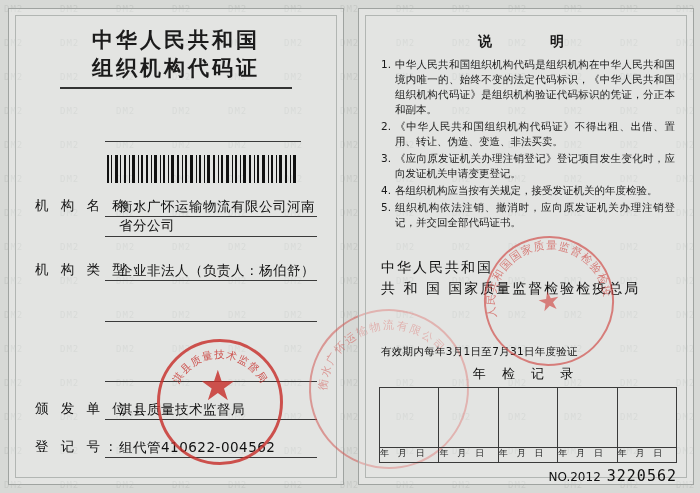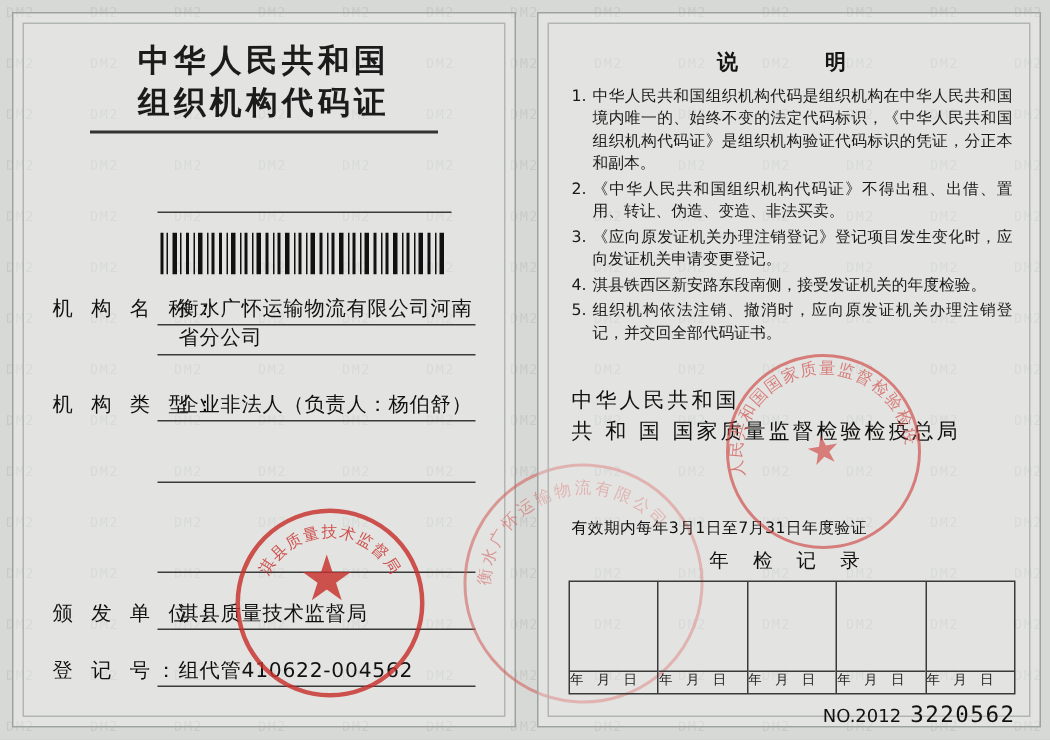--- a/index.html
+++ b/index.html
@@ -521,21 +521,21 @@
       <div class="note-item">
         <div class="note-no">2.</div>
         <div class="note-tx">《中华人民共和国组织机构代码证》不得出租、出借、置用、转让、伪造、变造、非法买卖。</div>
       </div>
       <div class="note-item">
         <div class="note-no">3.</div>
         <div class="note-tx">《应向原发证机关办理注销登记》登记项目发生变化时，应向发证机关申请变更登记。</div>
       </div>
       <div class="note-item">
         <div class="note-no">4.</div>
-        <div class="note-tx">淇县铁西区新安路东段南侧，接受发证机关的年度检验。</div>
+        <div class="note-tx">各组织机构应当按有关规定，接受发证机关的年度检验。</div>
       </div>
       <div class="note-item">
         <div class="note-no">5.</div>
         <div class="note-tx">组织机构依法注销、撤消时，应向原发证机关办理注销登记，并交回全部代码证书。</div>
       </div>
     </div>
 
     <div class="issuer">
       <div>中华人民共和国</div>
       <div>

